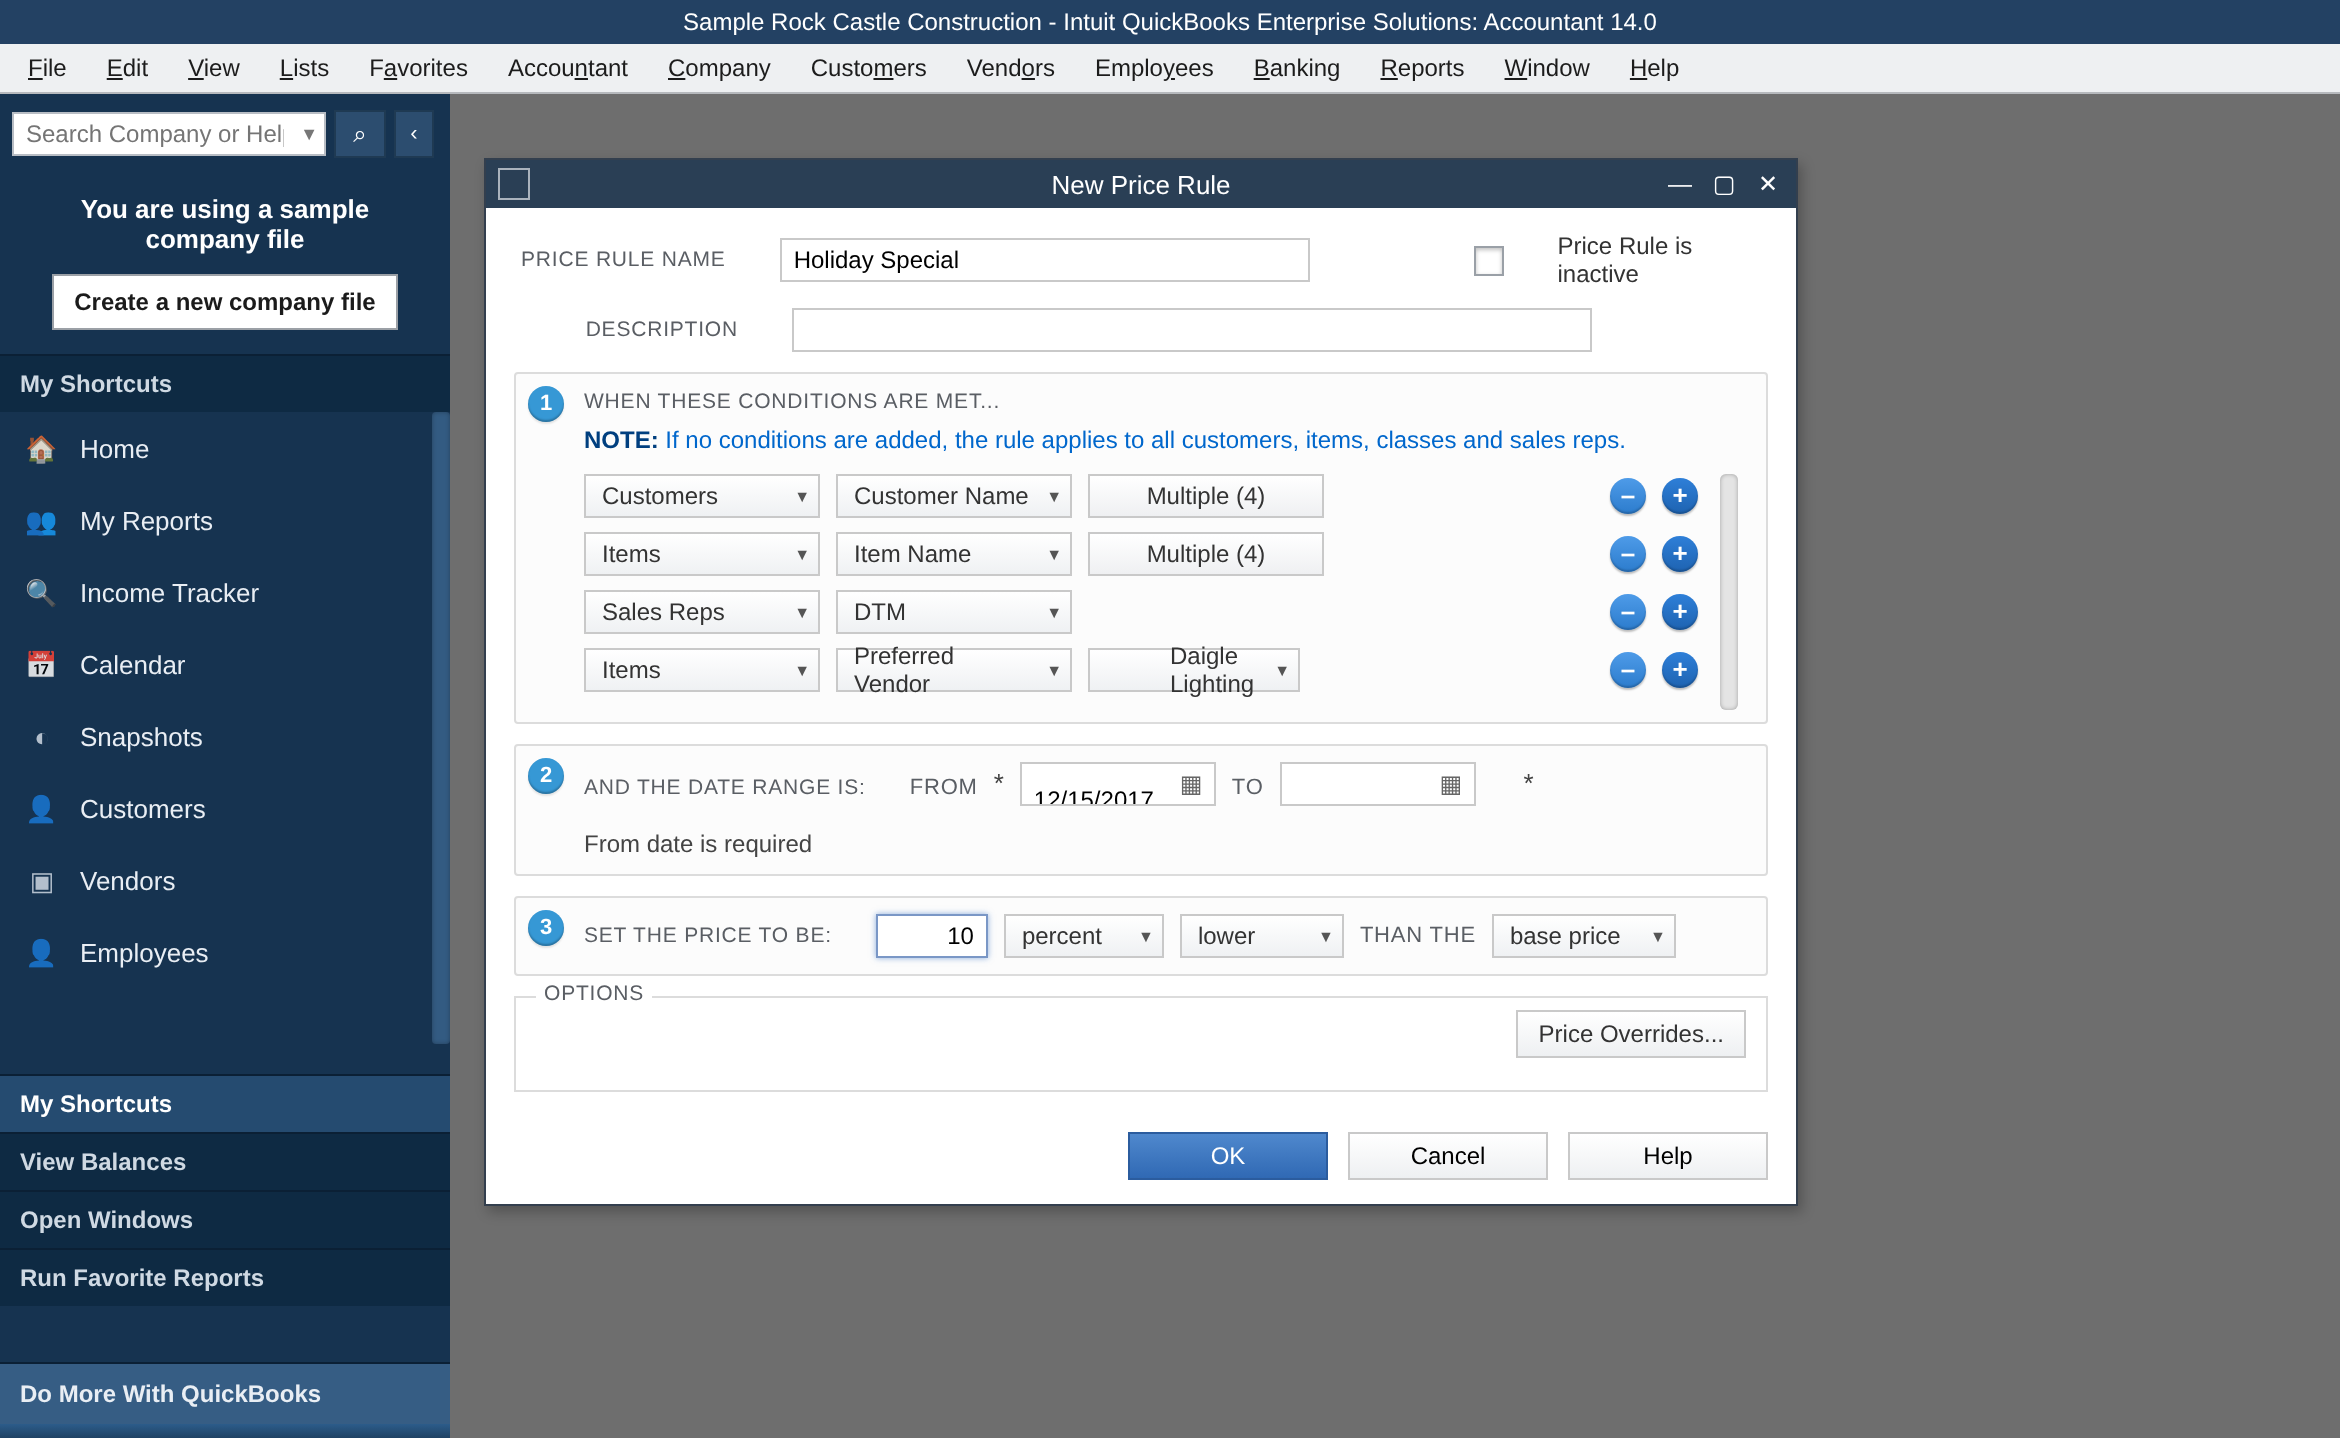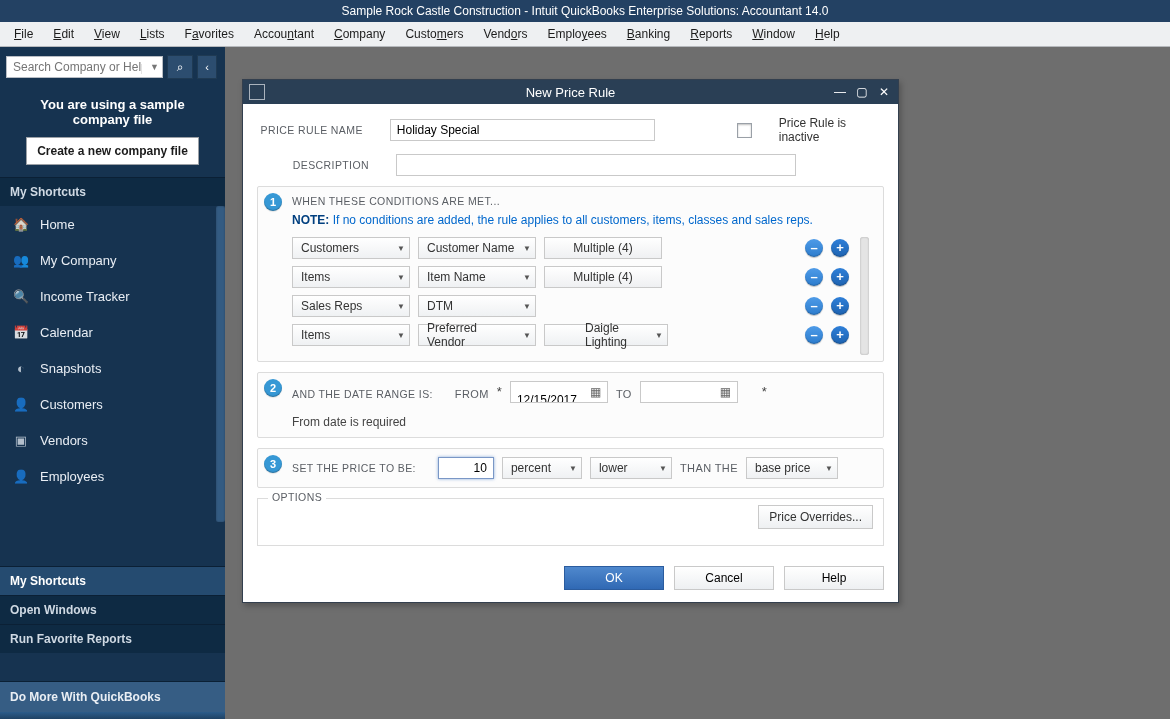--- a/index.html
+++ b/index.html
@@ -351,21 +351,21 @@
     box-sizing: border-box;
     position: relative;
   }
   .dropdown .caret {
     font-size: 8px;
     color: #555;
     margin-left: 6px;
   }
   .dropdown.w-type { width: 118px; }
   .dropdown.w-field { width: 118px; }
-  .dropdown.w-value { width: 124px; padding-left: 40px; }
+  .dropdown.w-value { width: 106px; padding-left: 40px; }
   .value-btn {
     width: 118px;
     height: 22px;
     border: 1px solid var(--qb-border);
     background: linear-gradient(#ffffff,#eff0f2);
     font-size: 12px;
     text-align: center;
     line-height: 20px;
     cursor: pointer;
     box-sizing: border-box;
@@ -559,21 +559,21 @@
     </div>
 
     <div class="section-header">My Shortcuts</div>
     <div class="section-body">
       <div class="shortcut-item">
         <span class="shortcut-icon">🏠</span>
         <span>Home</span>
       </div>
       <div class="shortcut-item">
         <span class="shortcut-icon">👥</span>
-        <span>My Company</span>
+        <span>My Reports</span>
       </div>
       <div class="shortcut-item">
         <span class="shortcut-icon">🔍</span>
         <span>Income Tracker</span>
       </div>
       <div class="shortcut-item">
         <span class="shortcut-icon">📅</span>
         <span>Calendar</span>
       </div>
       <div class="shortcut-item">
@@ -590,20 +590,21 @@
       </div>
       <div class="shortcut-item">
         <span class="shortcut-icon">👤</span>
         <span>Employees</span>
       </div>
       <div class="side-scrollbar"></div>
     </div>
 
     <div class="bottom-headers">
       <div class="section-header" style="background:#254b70;color:#fff;">My Shortcuts</div>
+      <div class="section-header">View Balances</div>
       <div class="section-header">Open Windows</div>
       <div class="section-header">Run Favorite Reports</div>
       <div style="height:28px;background:var(--qb-sidebar-blue);"></div>
       <div class="do-more">Do More With QuickBooks</div>
       <div class="footer-band"></div>
     </div>
   </div>
 
   <div class="mdi">
 

